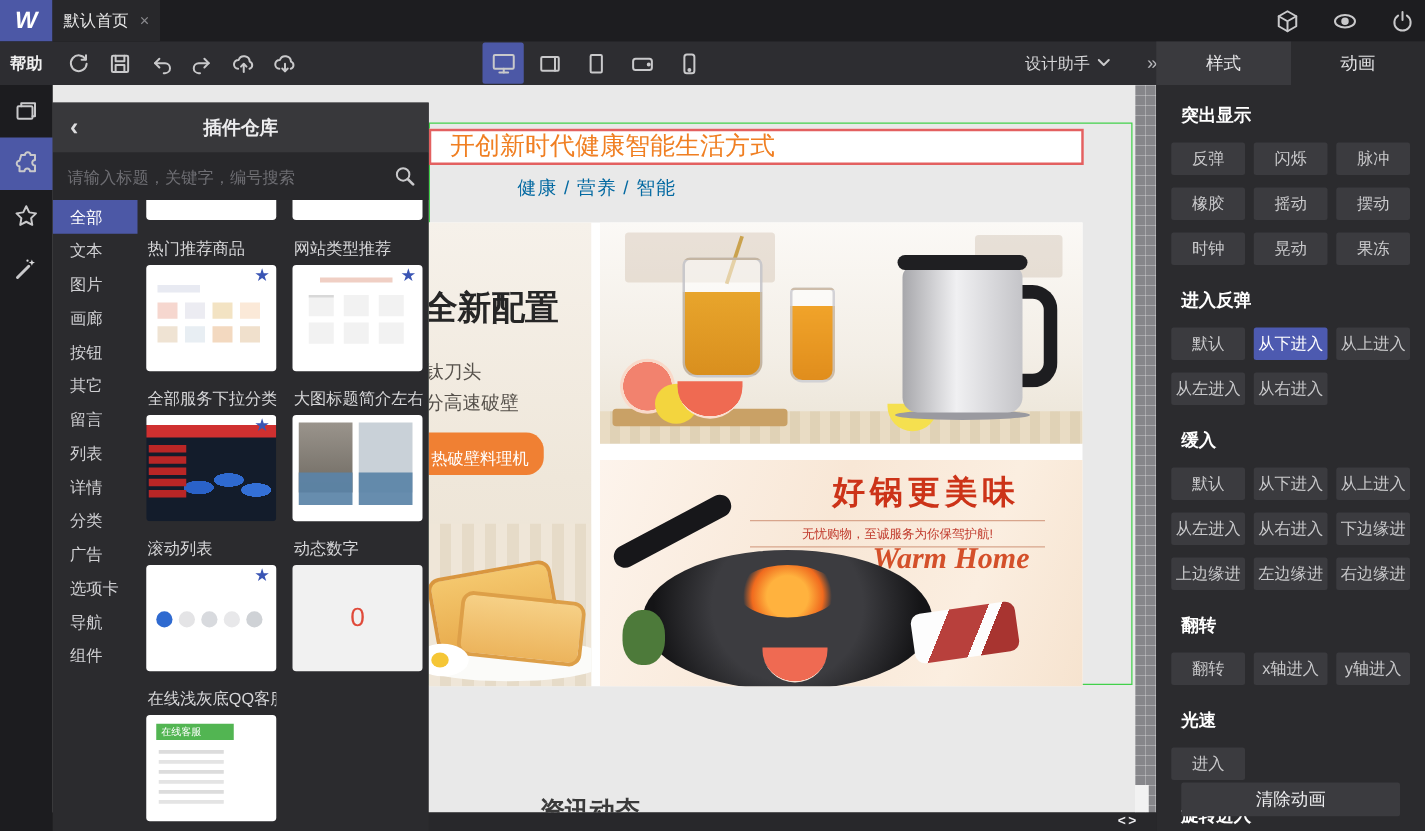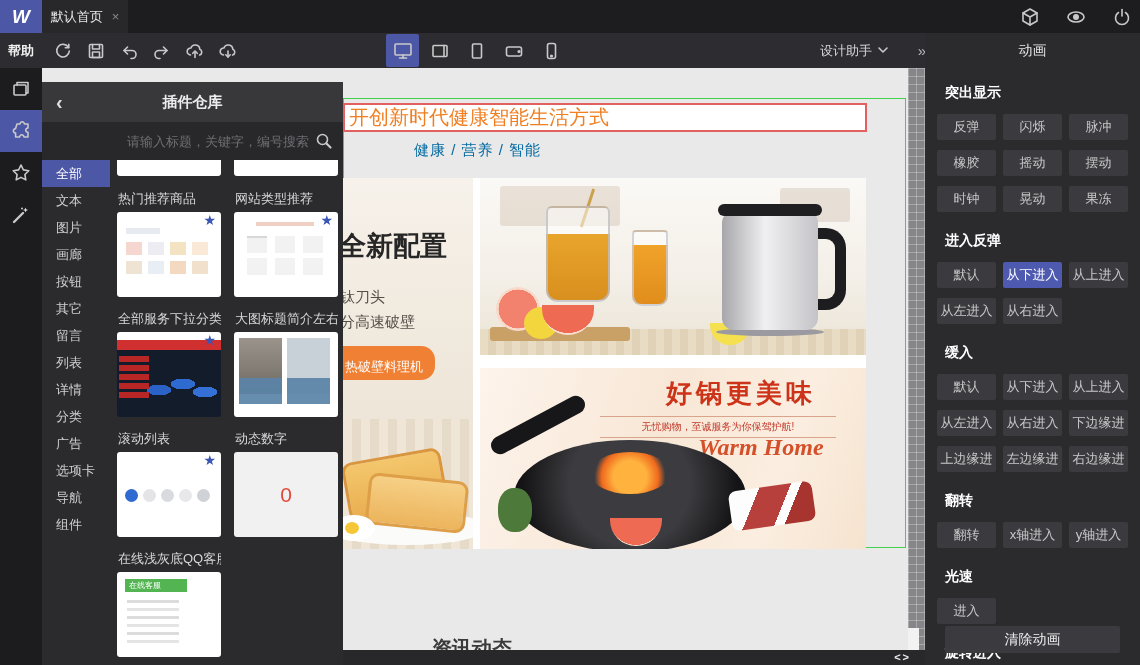--- a/index.html
+++ b/index.html
@@ -38,21 +38,21 @@
 
   
   .sidebar { position:absolute; left:0; top:68px; width:42px; height:597px; background:#1c1c1f; z-index:18; }
   .sitem { width:42px; height:42px; display:flex; align-items:center; justify-content:center; }
   .sitem.sel { background:#4c58a6; }
 
   
   .canvas { position:absolute; left:42px; top:68px; width:866px; height:582px; background:#e9e9e9; overflow:hidden; z-index:1; }
   .greenbox { position:absolute; left:301px; top:30px; width:563px; height:450px; border:1px solid #42d14b; background:#e9e9e9; }
   .redbox { position:absolute; left:-1px; top:4px; width:524px; height:29px; background:#fff; border:2px solid #e36060;
-            color:#f07f22; font-size:20px; line-height:25px; padding-left:4px; white-space:nowrap; overflow:hidden; }
+            color:#f07f22; font-size:20px; line-height:25px; padding-left:15px; white-space:nowrap; overflow:hidden; }
   .subheading { position:absolute; left:70px; top:42px; color:#0369a1; font-size:15px; letter-spacing:1px; }
   .content-block { position:absolute; left:-1px; top:79px; width:523px; height:371px; background:#fff; }
 
   
   .lbanner { position:absolute; left:0; top:0; width:130px; height:371px; overflow:hidden;
              background:linear-gradient(180deg,#f6f1ea 0%,#efe7da 55%,#eae1d1 100%); }
   .lb-title { position:absolute; left:-4px; top:50px; font-size:27px; font-weight:bold; color:#262626; white-space:nowrap; }
   .lb-line1 { position:absolute; left:-3px; top:110px; font-size:15px; color:#55504a; white-space:nowrap; }
   .lb-line2 { position:absolute; left:-3px; top:135px; font-size:15px; color:#55504a; white-space:nowrap; }
   .lb-tag { position:absolute; left:-14px; top:168px; background:#f08033; color:#fff; font-size:13px;
@@ -126,21 +126,21 @@
   .codeico { position:absolute; right:14px; top:1px; color:#ededf0; font-size:11px; font-weight:bold; letter-spacing:2px; }
 
   
   .panel { position:absolute; left:42px; top:82px; width:301px; height:583px; background:#2b2b2e; z-index:10; overflow:hidden; }
   .phead { height:40px; background:#38383b; display:flex; align-items:center; position:relative; }
   .pback { position:absolute; left:14px; top:0; height:40px; display:flex; align-items:center; color:#dcdcde;
            font-size:20px; font-weight:bold; }
   .ptitle { width:100%; text-align:center; color:#ececee; font-size:15px; font-weight:bold; }
   .psearch { height:38px; background:#28282b; display:flex; align-items:center; position:relative; }
   .psearch input { flex:1; background:transparent; border:none; outline:none; color:#bcbcbe; font-size:13px;
-                   padding:0 34px 0 12px; font-family:"Liberation Sans", sans-serif;text-align:right; }
+                   padding:0 34px 0 12px; font-family:"Liberation Sans", sans-serif; }
   .psearch input::placeholder { color:#6e6e73; }
   .searchico { position:absolute; right:10px; top:10px; }
   .pbody { display:flex; height:505px; }
   .cats { width:68px; flex:none; }
   .cat { height:27px; line-height:27px; padding-left:14px; color:#cfcfd2; font-size:13px; cursor:pointer; white-space:nowrap; }
   .cat.sel { background:#4c58a6; color:#fff; }
   .pgrid { flex:1; display:grid; grid-template-columns:104px 104px; column-gap:13px; padding:0 6px 0 7px;
            align-content:start; }
   .pstub { height:16px; background:#fff; border-radius:0 0 3px 3px; margin-bottom:14px; }
   .pitem { margin-bottom:13px; }
@@ -299,20 +299,21 @@
       </span>
     </div>
     <div class="assist">
       <span>设计助手</span>
       <svg class="ic" width="10" height="7" viewBox="0 0 10 7">
           <path d="M1 1l4 4 4-4"></path>
         </svg>
     </div>
     <div class="more">»</div>
     <div class="side-tabs">
+      <div class="stab style">样式</div>
       <div class="stab anim">动画</div>
     </div>
   </div>
 
   <div class="sidebar">
     <div class="sitem">
       <svg class="ic" width="22" height="22" viewBox="0 0 22 22">
           <rect x="4" y="7" width="12" height="10" rx="1"></rect>
           <path d="M7 7V4.5h11V15h-2"></path>
         </svg>

